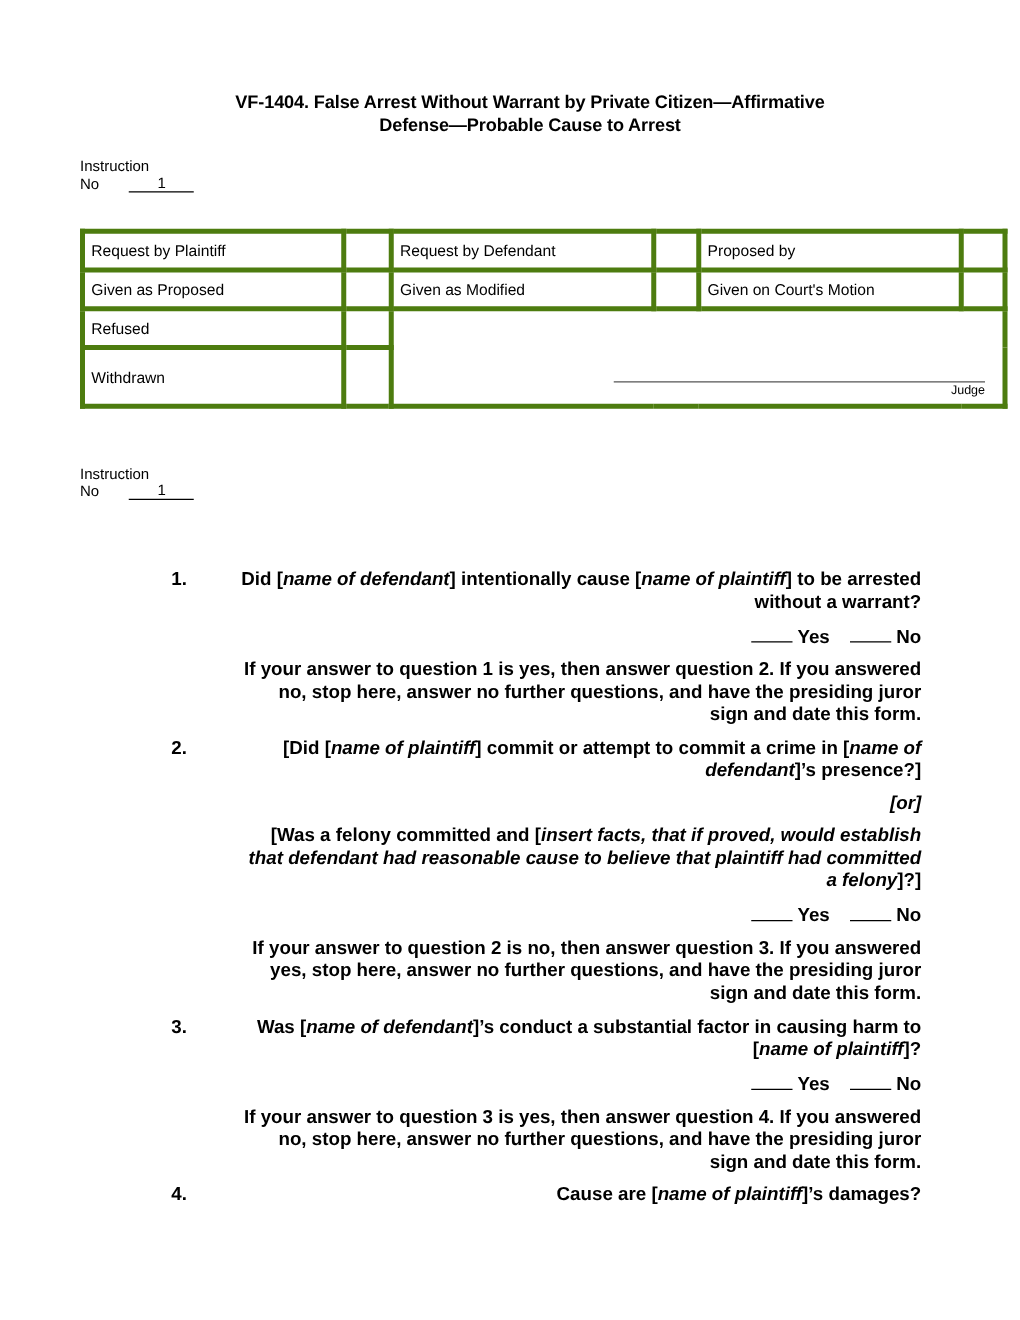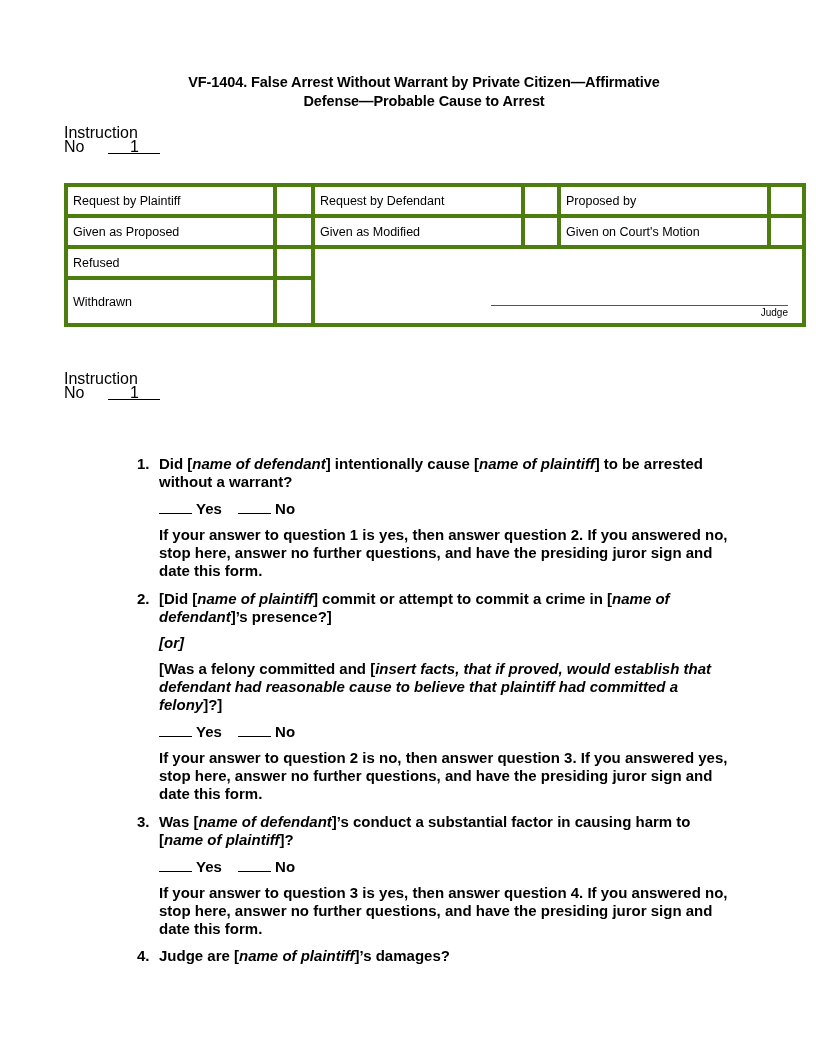--- a/index.html
+++ b/index.html
@@ -1,37 +1,37 @@
 <!DOCTYPE html>
 <html><head>
 <meta charset="utf-8">
 <style>
   html, body { margin: 0; padding: 0; background: #ffffff; }
   body { width: 816px; height: 1056px; position: relative; overflow: hidden; color: #000; font-family: "Liberation Sans", sans-serif; }
   .page { position: absolute; left: 16px; top: 0; width: 816px; height: 812px; }
 
   .title { position: absolute; left: 100px; top: 73px; width: 616px; text-align: center; font-weight: bold; font-size: 14.5px; line-height: 18.5px; letter-spacing: -0.1px; }
 
-  .instr { position: absolute; left: 48px; font-size: 16px; line-height: 14px; }
+  .instr { position: absolute; left: 48px; font-size: 12px; line-height: 14px; }
   .instr .no-row { display: flex; align-items: flex-end; }
   .instr .no-line { display: inline-block; width: 52px; margin-left: 24px; border-bottom: 1px solid #000; text-align: center; line-height: 13px; }
 
   table.req { position: absolute; left: 48px; top: 183px; border-collapse: collapse; font-size: 12.5px; }
   table.req td { border: 4px solid #4d7c0f; padding: 0 0 0 5px; vertical-align: middle; height: 27px; }
   table.req td.box { padding: 0; }
   .c1 { width: 200px; } .c2 { width: 34px; } .c3 { width: 201px; } .c4 { width: 32px; } .c5 { width: 201px; } .c6 { width: 31px; }
   td.judge-cell { position: relative; }
   .judge-line { position: absolute; left: 176px; right: 14px; top: 56px; border-top: 1px solid #555; }
   .judge-label { position: absolute; right: 14px; top: 58px; font-size: 10px; }
 
   .intro { position: absolute; left: 97px; top: 421px; font-weight: bold; font-size: 15px; }
 
   .q { position: absolute; left: 121px; width: 600px; font-weight: bold; font-size: 15px; line-height: 18px; }
   .q .num { position: absolute; left: 0; top: 0; }
-  .q .body { margin-left: 22px; }
+  .q .body { margin-left: 51px; text-align: right; }
   .q p { margin: 0; }
   .q .gap { margin-top: 8px; }
   .yn .blank { display: inline-block; width: 33px; border-bottom: 1.5px solid #000; height: 14px; vertical-align: baseline; margin-right: 4px; }
   .yn .lbl { margin-right: 12px; }
   i { font-style: italic; }
 </style>
 </head>
 <body>
 
 <div class="page">
@@ -125,17 +125,17 @@
         <span class="blank"></span><span class="lbl">Yes</span>
         <span class="blank"></span><span>No</span>
       </p>
       <p class="gap">If your answer to question 3 is yes, then answer question 4. If you answered no, stop here, answer no further questions, and have the presiding juror sign and date this form.</p>
     </div>
   </div>
 
   <div class="q" style="top:947px;">
     <span class="num">4.</span>
     <div class="body">
-      <p><span>Judge are [</span><i>name of plaintiff</i><span>]’s damages?</span></p>
+      <p><span>Cause are [</span><i>name of plaintiff</i><span>]’s damages?</span></p>
     </div>
   </div>
 
 </div>
 
 </body></html>

